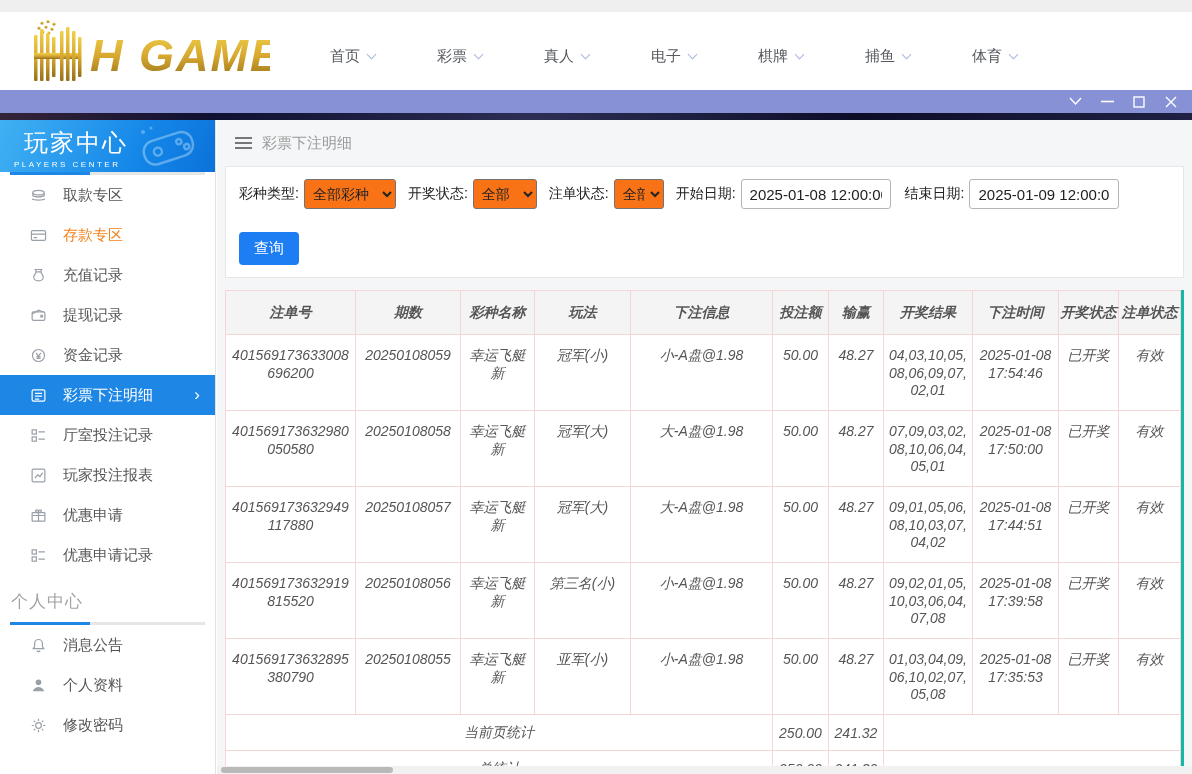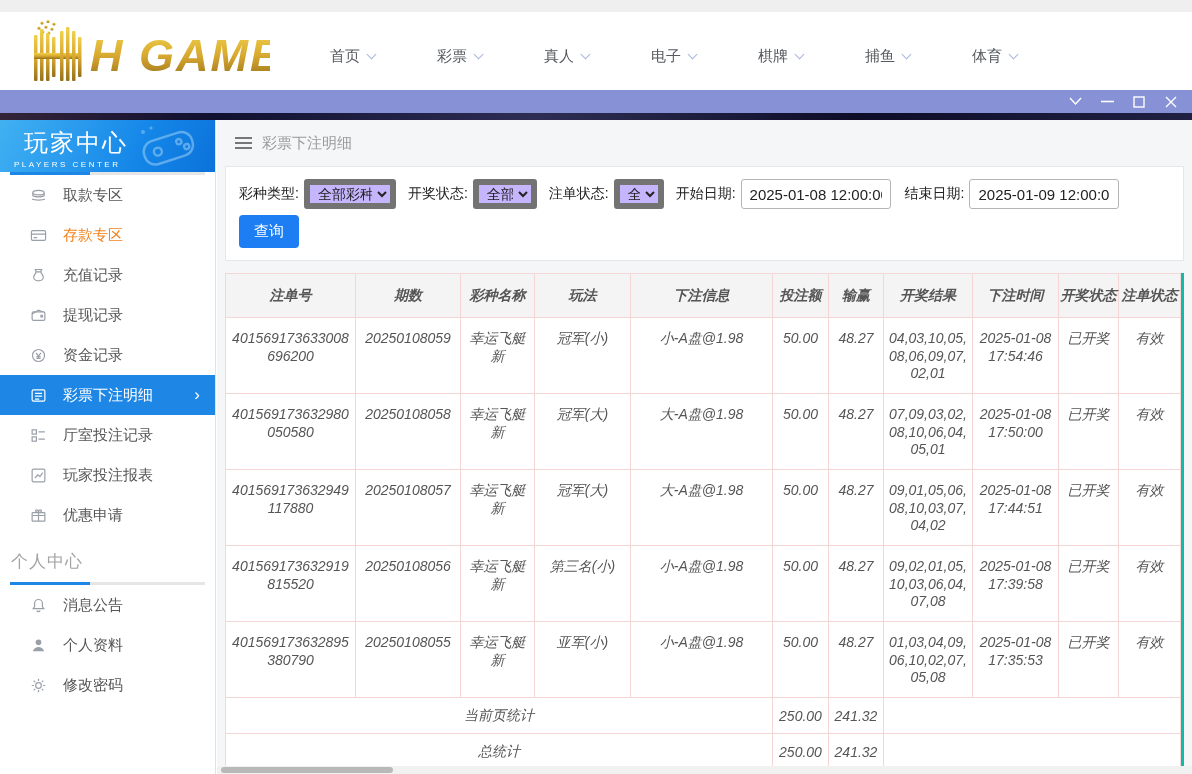--- a/index.html
+++ b/index.html
@@ -37,24 +37,24 @@
 
   
   .main { position:absolute; top:120px; left:217px; right:0; bottom:0; background:#f5f6f7; overflow:hidden; }
   .breadcrumb { height:46px; display:flex; align-items:center; padding-left:18px; color:#9a9a9a; font-size:15px; }
   .burger { width:17px; margin-right:10px; cursor:pointer; }
   .burger i { display:block; height:2px; background:#777; margin:3px 0; }
 
   .filter-card { margin:0 8px 12px 8px; background:#fff; border:1px solid #e7e7e7; padding:12px 13px 12px 13px; }
   .filter-row { display:flex; align-items:center; flex-wrap:nowrap; }
   .f-label { font-size:14px; color:#222; margin-right:5px; white-space:nowrap; }
-  .filter-row select { height:30px; border:6px solid #737373; border-radius:3px; background:#c4b5fd; font-size:14px; color:#222; margin-right:12px; padding:0 2px 0 4px; }
+  .filter-row select { height:30px; border:1px solid #737373; border-radius:3px; background:#f97316; font-size:14px; color:#222; margin-right:12px; padding:0 2px 0 4px; }
   .sel-lottery { width:92px; } .sel-draw { width:64px; } .sel-order { width:50px; }
   .filter-row input { height:30px; width:150px; border:1px solid #b5b5b5; border-radius:3px; font-size:15px; color:#222; padding:0 8px; margin-right:14px; font-family:inherit; }
-  .btn-search { margin-top:6px; background:#1d7df2; color:#fff; border:none; border-radius:4px; height:33px; padding:0 15px; font-size:15px; cursor:pointer; font-family:inherit; }
+  .btn-search { margin-top:23px; background:#1d7df2; color:#fff; border:none; border-radius:4px; height:33px; padding:0 15px; font-size:15px; cursor:pointer; font-family:inherit; }
 
   .table-wrap { margin:0 8px; background:#14b8a6;font-style:italic; }
   table { border-collapse:collapse; table-layout:fixed; width:955px; background:#fff; }
   th,td { border:1px solid #f5d6d6; text-align:center; color:#555; word-break:break-all; }
   th { background:#f4f4f4; height:44px; font-size:14px; font-weight:bold; padding:0 1px; }
   tbody tr.data-row td { height:76px; vertical-align:top; padding:12px 4px 4px 4px; font-size:14px; line-height:1.25; }
   tbody tr.summary td { height:36px; vertical-align:middle; font-size:14px; padding:2px 4px; }
 
   .hscroll { position:absolute; left:0; right:0; bottom:0; height:8px; background:#f1f1f1; }
   .hthumb { position:absolute; left:4px; top:1px; width:172px; height:6px; background:#b9b9b9; border-radius:3px; cursor:pointer; }
@@ -247,20 +247,30 @@
   </div>
   <div class="menu-item">
     <span class="mi-icon">
         <svg width="17" height="17" viewBox="0 0 24 24" fill="none" stroke="#9aa0a8" stroke-width="1.7">
           <rect x="3" y="8" width="18" height="12" rx="1"></rect>
           <path d="M3 12h18M12 8v12M12 8C8 8 6.5 4 9.5 4S12 8 12 8zm0 0c4 0 5.5-4 2.5-4S12 8 12 8z"></path>
         </svg>
       </span>
     <span>优惠申请</span>
   </div>
+  <div class="menu-item">
+    <span class="mi-icon">
+        <svg width="17" height="17" viewBox="0 0 24 24" fill="none" stroke="#9aa0a8" stroke-width="1.7">
+          <rect x="3" y="4" width="6" height="6"></rect>
+          <rect x="3" y="14" width="6" height="6"></rect>
+          <path d="M12 7h9M12 17h9"></path>
+        </svg>
+      </span>
+    <span>优惠申请记录</span>
+  </div>
 
   <div class="sec-title">个人中心</div>
   <div class="sec-line"></div>
 
   <div class="menu-item">
     <span class="mi-icon">
         <svg width="17" height="17" viewBox="0 0 24 24" fill="none" stroke="#9aa0a8" stroke-width="1.7">
           <path d="M12 3.5a5.5 5.5 0 0 0-5.5 5.5v4.5L4.5 16.5h15L17.5 13.5V9A5.5 5.5 0 0 0 12 3.5z"></path>
           <path d="M9.8 19a2.3 2.3 0 0 0 4.4 0"></path>
         </svg>

